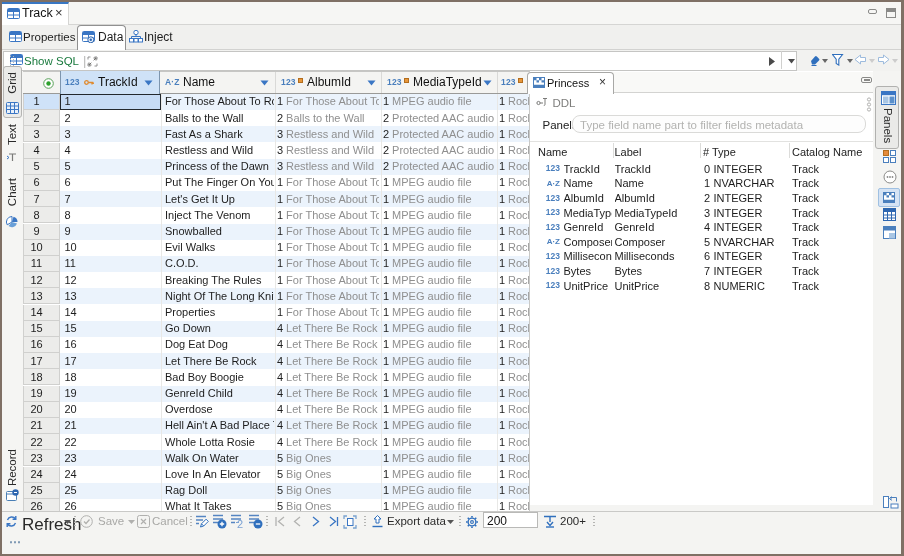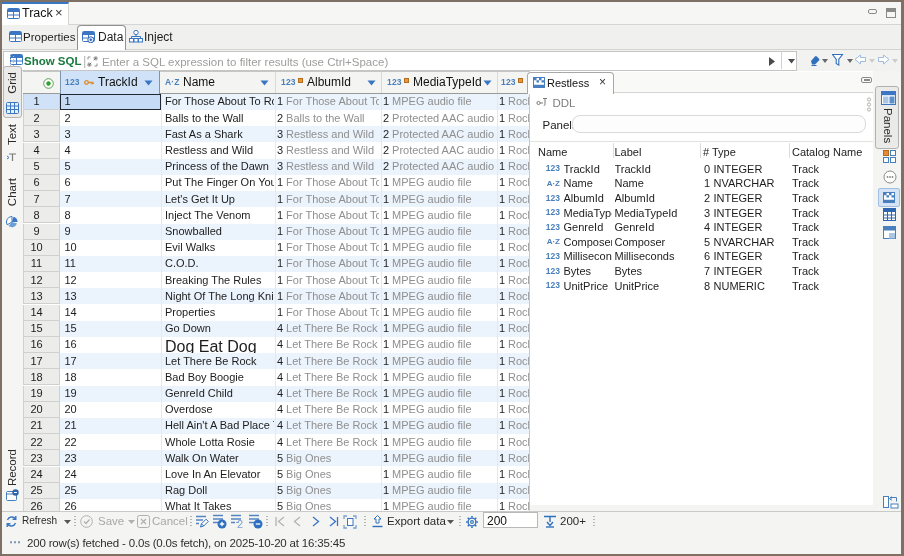--- a/index.html
+++ b/index.html
@@ -66,29 +66,28 @@
 <div class="abs" style="left:0;top:48px;width:899px;height:21px;background:#f2f2f0"></div>
 <div class="abs" style="left:0.5px;top:48.5px;width:794px;height:20px;background:#fff;border:1px solid #c5c5c3"></div>
 <div style="position:absolute;left:8px;top:52px">
       <svg width="13" height="11" viewBox="0 0 13 11" style="">
         <rect x="0.5" y="0.5" width="12" height="10" rx="1" fill="#fff" stroke="#3a76c4" stroke-width="1"></rect>
         <rect x="1" y="1" width="11" height="3" fill="#3a76c4"></rect>
         <line x1="6.5" y1="4" x2="6.5" y2="10" stroke="#3a76c4"></line>
         <line x1="1" y1="7.0" x2="12" y2="7.0" stroke="#3a76c4"></line>
       </svg>
     </div>
-<div class="abs" style="left:22px;top:53px;font-size:11.5px;font-weight:bold;color:#1a7a3e">Show SQL</div>
+<div class="abs" style="left:22px;top:53px;font-size:11.5px;font-weight:normal;color:#1a7a3e">Show SQL</div>
 <div class="abs" style="left:81px;top:51.5px;color:#b9b9b7;font-size:13px">|</div>
 <div class="abs" style="left:85px;top:53.5px">
       <svg width="11" height="11" viewBox="0 0 11 11" style="">
         <path d="M1 3.5 v-2.5 h2.5 M7.5 1 h2.5 v2.5 M10 7.5 v2.5 h-2.5 M3.5 10 h-2.5 v-2.5" stroke="#909090" fill="none"></path>
         <path d="M6.7 4.3 L9 2 M9 4.5 v-2.5 h-2.5 M4.3 6.7 L2 9 M2 6.5 v2.5 h2.5" stroke="#6f6f6d" fill="none"></path>
       </svg>
     </div>
-<div class="abs grey" style="left:100px;top:53.5px;font-size:11.5px;color:#9d9d9b">Enter a SQL expression to filter results (use Ctrl+Space)</div>
 <div class="abs" style="left:766px;top:54.5px">
       <svg width="7" height="9" viewBox="0 0 7 9" style="">
         <path d="M1 0 L7 4.5 L1 9 Z" fill="#4a4a4a"></path>
       </svg>
     </div>
 <div class="abs" style="left:779px;top:49px;width:1px;height:18px;background:#d0d0ce"></div>
 <div class="abs" style="left:786px;top:57px">
       <svg width="7" height="4.5" viewBox="0 0 7 4.5" style="">
         <path d="M0 0 L7 0 L3.5 4.5 Z" fill="#4a4a4a"></path>
       </svg>
@@ -345,21 +344,21 @@
 <div class="abs" style="left:0;top:251.2px;width:27px;text-align:center;font-size:11px;color:#1d1d1d">15</div>
 <div class="abs" style="left:41.5px;top:251.2px;font-size:11px;color:#1d1d1d">15</div>
 <div class="abs" style="left:142px;top:251.2px;width:109px;overflow:hidden;white-space:nowrap;font-size:11px;color:#1d1d1d">Go Down</div>
 <div class="abs" style="left:252px;top:251.2px;width:104px;overflow:hidden;white-space:nowrap;font-size:11px;color:#1d1d1d;text-align:left"><span style="display:inline-block;width:8px;text-align:right">4</span> <span style="color:#8f8f8f">Let There Be Rock</span></div>
 <div class="abs" style="left:358px;top:251.2px;width:115px;overflow:hidden;white-space:nowrap;font-size:11px;color:#1d1d1d"><span style="display:inline-block;width:8px;text-align:right">1</span> <span style="color:#8f8f8f">MPEG audio file</span></div>
 <div class="abs" style="left:474px;top:251.2px;width:35px;overflow:hidden;white-space:nowrap;font-size:11px;color:#1d1d1d"><span style="display:inline-block;width:8px;text-align:right">1</span> <span style="color:#8f8f8f">Rock</span></div>
 <div class="abs" style="left:36.5px;top:265.9px;width:472.5px;height:16.2px;background:#ffffff"></div>
 <div class="abs" style="left:0;top:265.9px;width:36.5px;height:16.2px;background:#ececea;border:1px solid #d0d0ce;border-top:none"></div>
 <div class="abs" style="left:0;top:267.4px;width:27px;text-align:center;font-size:11px;color:#1d1d1d">16</div>
 <div class="abs" style="left:41.5px;top:267.4px;font-size:11px;color:#1d1d1d">16</div>
-<div class="abs" style="left:142px;top:267.4px;width:109px;overflow:hidden;white-space:nowrap;font-size:16px;color:#1d1d1d">Dog Eat Dog</div>
+<div class="abs" style="left:142px;top:267.4px;width:109px;overflow:hidden;white-space:nowrap;font-size:11px;color:#1d1d1d">Dog Eat Dog</div>
 <div class="abs" style="left:252px;top:267.4px;width:104px;overflow:hidden;white-space:nowrap;font-size:11px;color:#1d1d1d;text-align:left"><span style="display:inline-block;width:8px;text-align:right">4</span> <span style="color:#8f8f8f">Let There Be Rock</span></div>
 <div class="abs" style="left:358px;top:267.4px;width:115px;overflow:hidden;white-space:nowrap;font-size:11px;color:#1d1d1d"><span style="display:inline-block;width:8px;text-align:right">1</span> <span style="color:#8f8f8f">MPEG audio file</span></div>
 <div class="abs" style="left:474px;top:267.4px;width:35px;overflow:hidden;white-space:nowrap;font-size:11px;color:#1d1d1d"><span style="display:inline-block;width:8px;text-align:right">1</span> <span style="color:#8f8f8f">Rock</span></div>
 <div class="abs" style="left:36.5px;top:282.1px;width:472.5px;height:16.2px;background:#ebf3fc"></div>
 <div class="abs" style="left:0;top:282.1px;width:36.5px;height:16.2px;background:#ececea;border:1px solid #d0d0ce;border-top:none"></div>
 <div class="abs" style="left:0;top:283.6px;width:27px;text-align:center;font-size:11px;color:#1d1d1d">17</div>
 <div class="abs" style="left:41.5px;top:283.6px;font-size:11px;color:#1d1d1d">17</div>
 <div class="abs" style="left:142px;top:283.6px;width:109px;overflow:hidden;white-space:nowrap;font-size:11px;color:#1d1d1d">Let There Be Rock</div>
 <div class="abs" style="left:252px;top:283.6px;width:104px;overflow:hidden;white-space:nowrap;font-size:11px;color:#1d1d1d;text-align:left"><span style="display:inline-block;width:8px;text-align:right">4</span> <span style="color:#8f8f8f">Let There Be Rock</span></div>
 <div class="abs" style="left:358px;top:283.6px;width:115px;overflow:hidden;white-space:nowrap;font-size:11px;color:#1d1d1d"><span style="display:inline-block;width:8px;text-align:right">1</span> <span style="color:#8f8f8f">MPEG audio file</span></div>
@@ -443,21 +442,21 @@
 </div>
 <div class="abs" style="left:527px;top:69px;width:344px;height:440px;background:#fff;border-left:1px solid #c9c9c7"></div>
 <div class="abs" style="left:527px;top:70px;width:344px;height:21px;background:#f9f9f7;border-bottom:1px solid #d3d3d1"></div>
 <div class="abs" style="left:525px;top:69.5px;width:87px;height:22px;background:#fff;border:1px solid #a8a8a6;border-bottom:none;border-radius:4px 4px 0 0"></div>
 <div class="abs" style="left:531px;top:75px">
       <svg width="12" height="11" viewBox="0 0 12 11" style="">
         <rect x="0.5" y="0.5" width="11" height="10" fill="#fff" stroke="#4a7fbd"></rect>
         <path d="M1 1 h2.5 v2.3 h-2.5 z M6 1 h2.5 v2.3 h-2.5 z M3.5 3.3 h2.5 v2.3 h-2.5 z M8.5 3.3 h2.5 v2.3 h-2.5 z M1 7.8 h10 v2.2 h-10 z" fill="#4a7fbd"></path>
       </svg>
     </div>
-<div class="abs" style="left:545px;top:74.5px;font-size:11px;color:#111">Restless</div>
+<div class="abs" style="left:545px;top:74.5px;font-size:11px;color:#111">Princess</div>
 <div class="abs" style="left:597px;top:73.5px;font-size:12px;color:#333">×</div>
 <div class="abs" style="left:859px;top:75px;width:11px;height:6px;border:1px solid #8a8a88;border-radius:2px">
       <div style="position:absolute;left:1.5px;top:1px;width:6px;height:1.6px;background:#8a8a88"></div>
     </div>
 <div class="abs" style="left:534px;top:93px">
       <svg width="13" height="13" viewBox="0 0 13 13" style="">
         <circle cx="2.5" cy="8" r="1.6" fill="none" stroke="#7a7a78"></circle>
         <path d="M4 8 h3 M7 3.5 h4 M9 3.5 v6" stroke="#7a7a78" fill="none"></path>
         <path d="M9 9.5 q0 1 -1.2 1" stroke="#7a7a78" fill="none"></path>
       </svg>
@@ -465,20 +464,21 @@
 <div class="abs" style="left:550.5px;top:95px;font-size:11.5px;color:#7d7d7b">DDL</div>
 <div class="abs" style="left:864px;top:95px;width:5px;height:16px">
       <svg width="6" height="16" viewBox="0 0 6 16" style="">
         <circle cx="3" cy="2.5" r="1.6" fill="none" stroke="#b0b0ae"></circle>
         <circle cx="3" cy="7.5" r="1.6" fill="none" stroke="#b0b0ae"></circle>
         <circle cx="3" cy="12.5" r="1.6" fill="none" stroke="#b0b0ae"></circle>
       </svg>
     </div>
 <div class="abs" style="left:540.5px;top:116.5px;font-size:11.5px;color:#222">Panels:</div>
 <div class="abs" style="left:570px;top:112.5px;width:294px;height:18px;background:#fdfdfd;border:1px solid #dadad8;border-radius:8px"></div>
+<div class="abs" style="left:578px;top:116.5px;font-size:11.5px;color:#b3b3b1">Type field name part to filter fields metadata</div>
 <div class="abs" style="left:528px;top:139px;width:343px;height:1px;background:#e2e2e0"></div>
 <div class="abs" style="left:536px;top:143.5px;font-size:11px;color:#222">Name</div>
 <div class="abs" style="left:612.5px;top:143.5px;font-size:11px;color:#222">Label</div>
 <div class="abs" style="left:701px;top:143.5px;font-size:11px;color:#222">#</div>
 <div class="abs" style="left:710px;top:143.5px;font-size:11px;color:#222">Type</div>
 <div class="abs" style="left:790px;top:143.5px;font-size:11px;color:#222">Catalog Name</div>
 <div class="abs" style="left:610.5px;top:141px;width:1px;height:15px;background:#dcdcda"></div>
 <div class="abs" style="left:697.5px;top:141px;width:1px;height:15px;background:#dcdcda"></div>
 <div class="abs" style="left:786.5px;top:141px;width:1px;height:15px;background:#dcdcda"></div>
 <div class="abs" style="left:532px;top:162.3px;width:26px;text-align:right;font-size:8.5px;font-weight:bold;color:#4a7fbd">123</div>
@@ -594,21 +594,21 @@
         <rect x="9" y="8" width="7" height="4" fill="#fff" stroke="#4a7fbd"></rect>
       </svg>
     </div>
 <div class="abs" style="left:0;top:509px;width:899px;height:21px;background:#f4f4f2;border-top:1px solid #c9c9c7"></div>
 <div class="abs" style="left:3px;top:513px">
       <svg width="13" height="13" viewBox="0 0 13 13" style="">
         <path d="M10.5 4 a4.5 4.5 0 0 0 -8 1 M2.5 9 a4.5 4.5 0 0 0 8 -1" fill="none" stroke="#3a76c4" stroke-width="1.4"></path>
         <path d="M10.8 1 v3.2 h-3.2 M2.2 12 v-3.2 h3.2" fill="none" stroke="#3a76c4" stroke-width="1.4"></path>
       </svg>
     </div>
-<div class="abs" style="left:20px;top:513px;font-size:10px;color:#2a2a2a">Refresh</div>
+<div class="abs" style="left:20px;top:513px;font-size:17px;color:#2a2a2a">Refresh</div>
 <div class="abs" style="left:62px;top:517.5px">
       <svg width="7" height="4" viewBox="0 0 7 4" style="">
         <path d="M0 0 L7 0 L3.5 4 Z" fill="#555"></path>
       </svg>
     </div>
 <div class="abs" style="left:71.5px;top:513px;width:2px;height:13px;background-image:radial-gradient(circle,#b5b5b3 0.8px,transparent 1px);background-size:2px 3px"></div>
 <div class="abs" style="left:78px;top:513px">
       <svg width="13" height="13" viewBox="0 0 13 13" style="">
         <circle cx="6.5" cy="6.5" r="5.8" fill="none" stroke="#b0b0ae"></circle>
         <path d="M4 6.5 l2 2 l3.5 -4" fill="none" stroke="#b0b0ae" stroke-width="1.3"></path>
@@ -712,13 +712,12 @@
       <svg width="14" height="13" viewBox="0 0 14 13" style="">
         <path d="M1 1.5 h12 M7 1.5 v5.5" stroke="#2f6fbd" stroke-width="1.4" fill="none"></path>
         <path d="M4 7 l3 3.5 l3 -3.5" fill="none" stroke="#2f6fbd" stroke-width="1.4"></path>
         <path d="M3 12 h8" stroke="#2f6fbd" stroke-width="1.4"></path>
       </svg>
     </div>
 <div class="abs" style="left:558px;top:513px;font-size:11.5px;color:#2a2a2a">200+</div>
 <div class="abs" style="left:590.5px;top:513px;width:2px;height:13px;background-image:radial-gradient(circle,#b5b5b3 0.8px,transparent 1px);background-size:2px 3px"></div>
 <div class="abs" style="left:0;top:529px;width:899px;height:23px;background:#f4f4f2"></div>
 <div class="abs" style="left:7px;top:534px;font-size:12px;font-weight:bold;color:#6f8cab;letter-spacing:1px">⋯</div>
-<div class="abs" style="left:25px;top:534.5px;font-size:11.5px;letter-spacing:-0.18px;color:#2e2e2e">200 row(s) fetched - 0.0s (0.0s fetch), on 2025-10-20 at 16:35:45</div>
 </div>
 </body></html>

